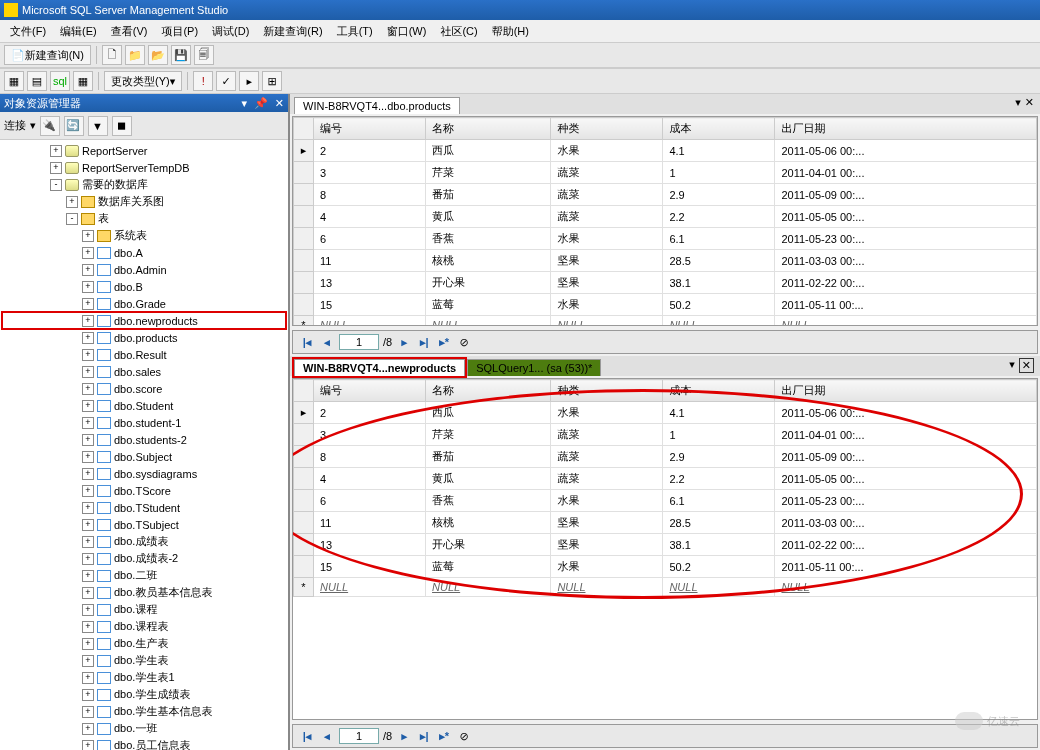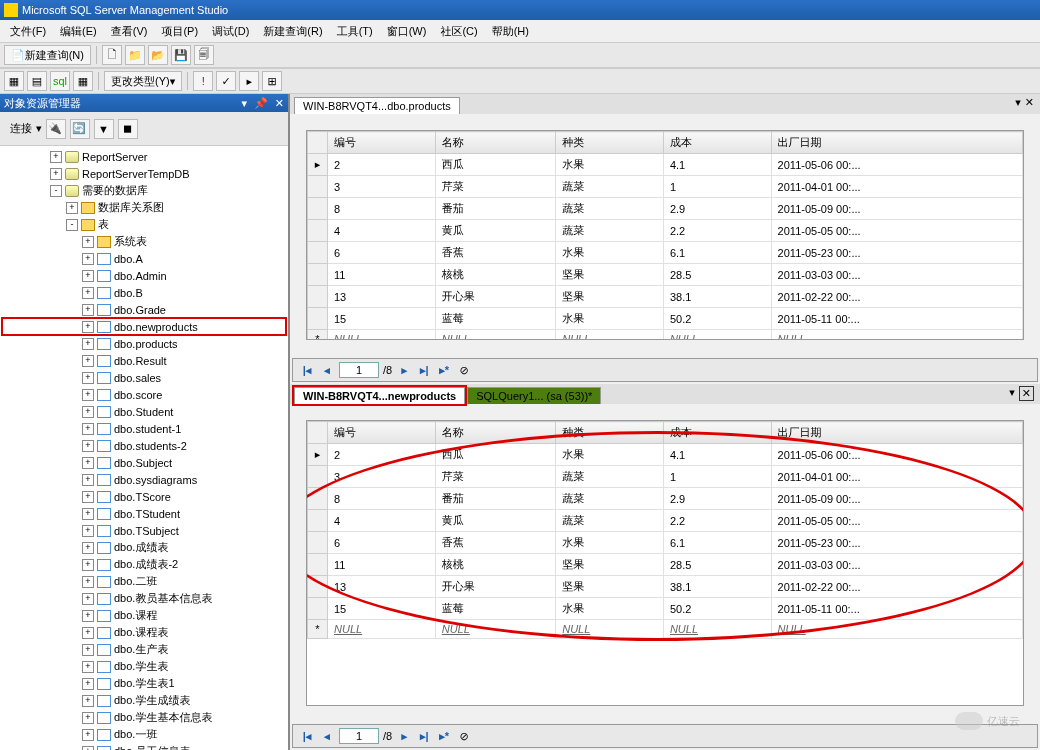--- a/index.html
+++ b/index.html
@@ -6,38 +6,38 @@
 body { background: #fff; width: 1040px; height: 750px; overflow: hidden; position: relative; }
 .title-bar { background: linear-gradient(#2a70c7, #1e5da8); color: #fff; height: 20px; display: flex; align-items: center; padding: 0 4px; }
 .title-bar .icon { width: 14px; height: 14px; background: #ffd400; margin-right: 4px; }
 .menu-bar { background: #f0f0f0; height: 22px; display: flex; align-items: center; padding: 0 4px; gap: 2px; }
 .menu-bar span { padding: 2px 6px; cursor: default; }
 .toolbar { background: #e8e8e8; height: 26px; display: flex; align-items: center; padding: 0 4px; gap: 3px; border-top: 1px solid #ccc; border-bottom: 1px solid #ccc; }
 .tbtn { width: 20px; height: 20px; background: #f5f5f5; border: 1px solid #bbb; display: inline-flex; align-items: center; justify-content: center; }
 .tbtn.text { width: auto; padding: 0 6px; }
 .pane-header { background: linear-gradient(#2a70c7, #1e5da8); color: #fff; height: 18px; display: flex; align-items: center; justify-content: space-between; padding: 0 4px; }
 .pane-header .controls span { margin-left: 4px; cursor: default; }
-.connect-bar { background: #e8e8e8; height: 34px; display: flex; align-items: center; padding: 0 10px; gap: 4px; border-bottom: 1px solid #ccc; }
+.connect-bar { background: #e8e8e8; height: 28px; display: flex; align-items: center; padding: 0 4px; gap: 4px; border-bottom: 1px solid #ccc; }
 .layout { display: flex; height: calc(750px - 20px - 22px - 26px - 26px); }
 .sidebar { width: 290px; border-right: 2px solid #888; display: flex; flex-direction: column; background: #fff; }
 .tree { flex: 1; overflow: auto; padding: 2px; }
 .tree-item { display: flex; align-items: center; height: 17px; white-space: nowrap; cursor: default; }
 .tree-item .expander { width: 12px; height: 12px; border: 1px solid #888; display: inline-flex; align-items: center; justify-content: center; font-size: 9px; margin-right: 3px; background: #fff; line-height: 1; }
 .tree-item .ticon { width: 14px; height: 12px; margin-right: 3px; display: inline-block; }
 .ticon.folder { background: #ffd866; border: 1px solid #b58900; }
 .ticon.db { background: linear-gradient(#ffb, #dd8); border: 1px solid #996; border-radius: 2px; }
 .ticon.tbl { background: #fff; border: 1px solid #4a90d9; }
 .tree-item.highlighted { outline: 2px solid #d00; outline-offset: -1px; }
 .content { flex: 1; display: flex; flex-direction: column; background: #f0f0f0; }
 .tab-strip { height: 20px; display: flex; align-items: flex-end; padding: 0 4px; background: #e0e0e0; position: relative; }
 .tab { background: #fff; border: 1px solid #999; border-bottom: none; padding: 2px 8px; margin-right: 2px; cursor: default; }
 .tab.inactive { background: #4d7c0f; }
 .tab.red-box { outline: 2px solid #d00; outline-offset: 0; font-weight: bold; }
 .tab-controls { position: absolute; right: 6px; top: 2px; display: flex; gap: 4px; }
-.grid-wrap { background: #fff; flex: 1; border: 1px solid #999; margin: 16px; overflow: auto; }
+.grid-wrap { background: #fff; flex: 1; border: 1px solid #999; margin: 2px; overflow: auto; }
 table.grid { border-collapse: collapse; width: 100%; }
 table.grid th { background: linear-gradient(#f8f8f8, #e4e4e4); border: 1px solid #ccc; text-align: left; padding: 3px 6px; font-weight: normal; }
 table.grid td { border: 1px solid #e0e0e0; padding: 3px 6px; }
 table.grid .rowhead { width: 20px; background: #f0f0f0; border: 1px solid #ccc; text-align: center; }
 table.grid .null { font-style: italic; color: #666; text-decoration: underline; }
 .pager { height: 24px; background: #e8e8e8; border: 1px solid #999; margin: 2px; display: flex; align-items: center; padding: 0 6px; gap: 4px; }
 .pager .pgbtn { width: 16px; height: 16px; display: inline-flex; align-items: center; justify-content: center; border: 1px solid transparent; cursor: default; }
 .pager input { width: 40px; border: 1px solid #7aa; padding: 1px 2px; text-align: center; }
 .pager .blue { color: #1e5da8; font-weight: bold; }
 .watermark { position: absolute; right: 20px; bottom: 20px; opacity: 0.5; font-size: 16px; color: #888; display: flex; align-items: center; gap: 4px; }

